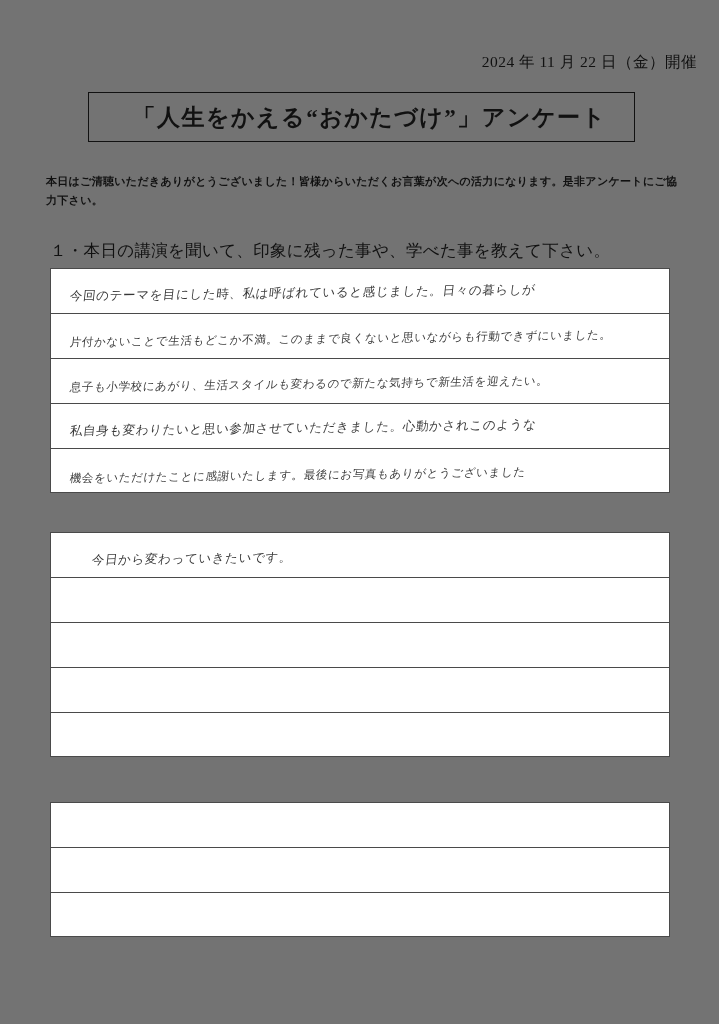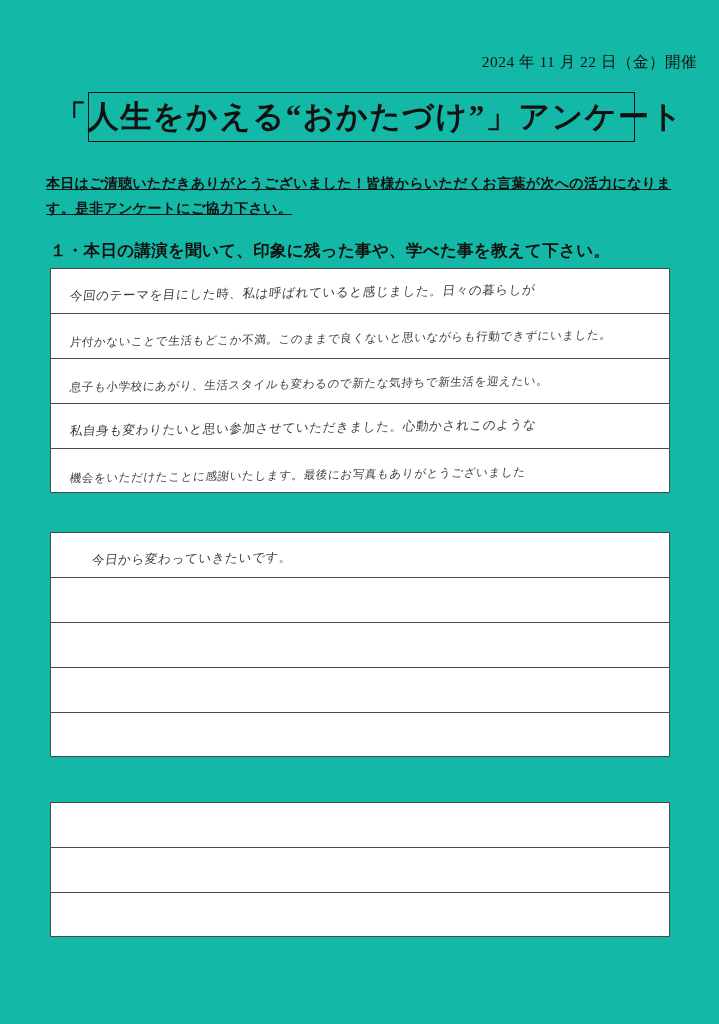--- a/index.html
+++ b/index.html
@@ -11,21 +11,21 @@
     width: 719px;
     height: 1024px;
     position: relative;
     font-family: "Liberation Serif", serif;
     color: #111111;
     overflow: hidden;
   }
   .page {
     position: absolute;
     inset: 0;
-    background: #14b8a6;
+    background: #737373;
   }
   .date-line {
     position: absolute;
     top: 52px;
     right: 22px;
     font-size: 15.5px;
     letter-spacing: 0.5px;
     font-family: "Liberation Serif", serif;
     white-space: nowrap;
   }
@@ -34,43 +34,42 @@
     left: 88px;
     top: 92px;
     width: 545px;
     height: 48px;
     border: 1.6px solid #111111;
     display: flex;
     align-items: center;
     justify-content: center;
   }
   .title-text {
-    font-size: 31px;
+    font-size: 23px;
     font-weight: bold;
     letter-spacing: 1.5px;
     white-space: nowrap;
     font-family: "Liberation Serif", serif;
     margin-left: 16px;
   }
   .intro {
     position: absolute;
     left: 46px;
     top: 172px;
     width: 640px;
-    font-size: 14px;
+    font-size: 11px;
     font-weight: bold;
     line-height: 1.75;
     letter-spacing: 0.3px;
-    text-decoration: underline;
   }
   .q-label {
     position: absolute;
     left: 50px;
     font-size: 16.5px;
-    font-weight: bold;
+    font-weight: normal;
     letter-spacing: 0.3px;
     white-space: nowrap;
   }
   #q1-label { top: 240px; }
   #q2-label { top: 503px; }
   #q3-label { top: 770px; }
 
   .answer-box {
     position: absolute;
     left: 50px;

